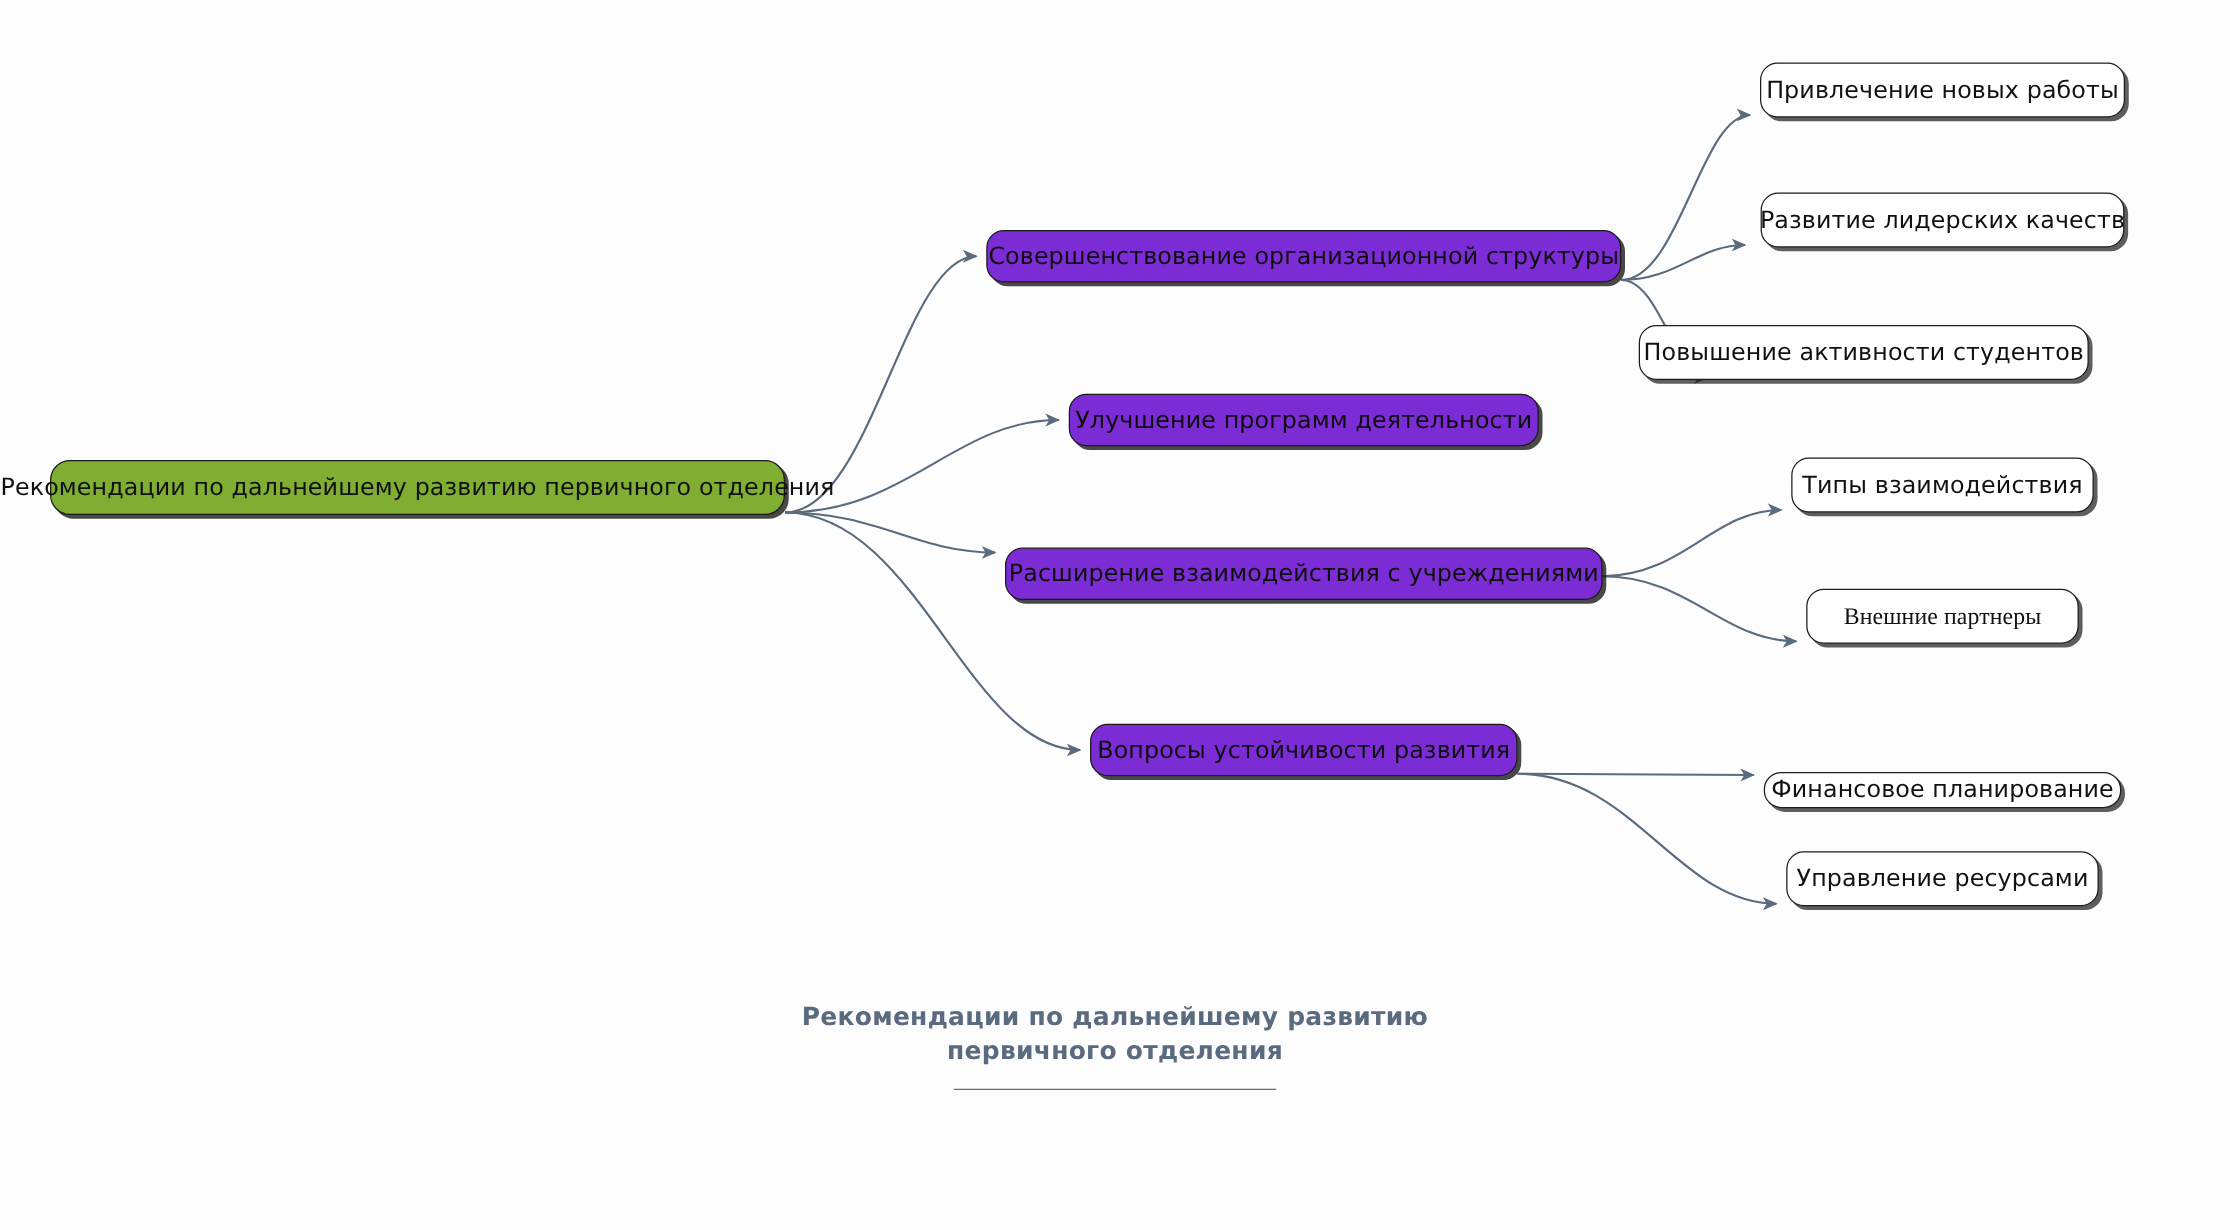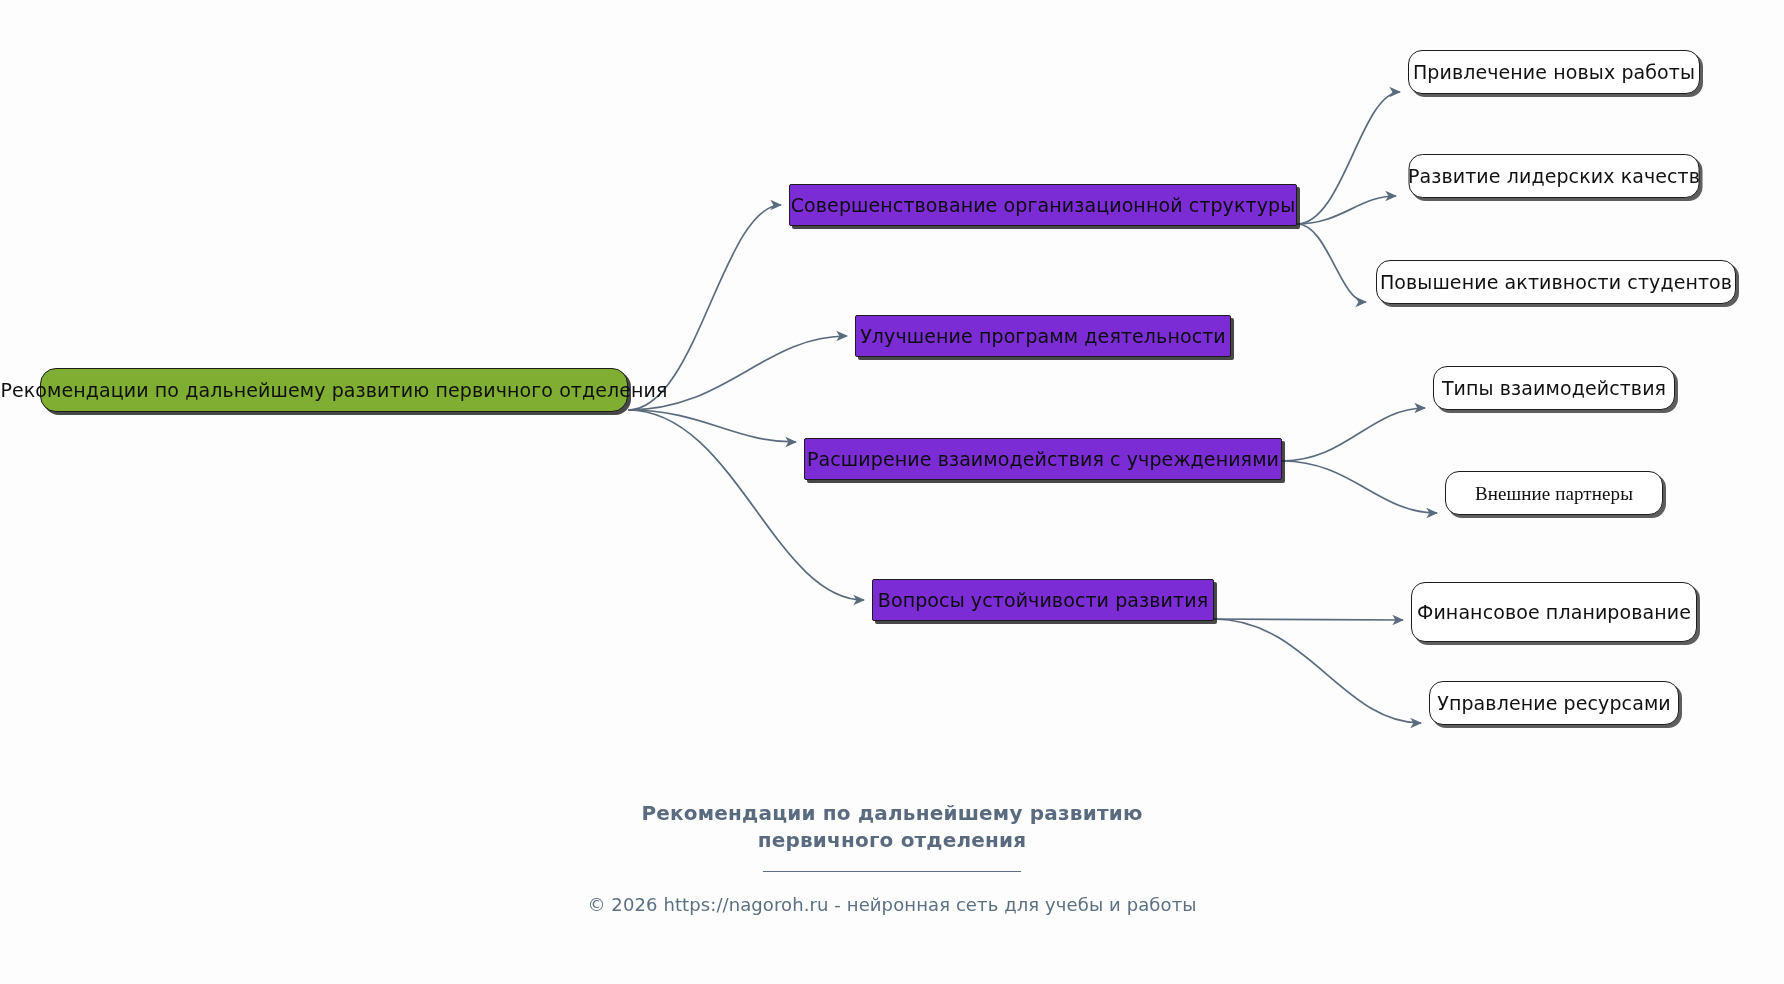--- a/index.html
+++ b/index.html
@@ -68,21 +68,21 @@
     height: 44px;
     border-radius: 16px;
   }
 
   .node-branch {
     background: #7b2cd4;
     border: 1.6px solid #1b1b1b;
     color: #0d0d0d;
     box-shadow: 3px 3px 0 rgba(20,20,20,0.78);
     height: 42px;
-    border-radius: 2px;
+    border-radius: 14px;
   }
 
   .node-leaf {
     background: #ffffff;
     border: 1.6px solid #1d1d1d;
     color: #111111;
     box-shadow: 3px 3px 0 rgba(25,25,25,0.70);
     height: 44px;
     border-radius: 14px;
     font-size: 19px;
@@ -149,46 +149,45 @@
       </div>
       <div class="node node-branch" style="left: 1043px; top: 205px; width: 508px; height: 42px; background: rgb(123, 44, 212);">
         <span>Совершенствование организационной структуры</span>
       </div>
       <div class="node node-leaf" style="left: 1554px; top: 72px; width: 292px; height: 44px;">
         <span>Привлечение новых работы</span>
       </div>
       <div class="node node-leaf" style="left: 1554px; top: 176px; width: 291px; height: 44px;">
         <span>Развитие лидерских качеств</span>
       </div>
-      <div class="node node-leaf" style="left: 1556px; top: 282px; width: 360px; height: 44px;">
+      <div class="node node-leaf" style="left: 1491px; top: 282px; width: 360px; height: 44px;">
         <span>Повышение активности студентов</span>
       </div>
       <div class="node node-branch" style="left: 1043px; top: 336px; width: 376px; height: 42px; background: rgb(123, 44, 212); align-items: center;">
         <span>Улучшение программ деятельности</span>
       </div>
       <div class="node node-branch" style="left: 1043px; top: 428px; width: 478px; height: 42px; background: rgb(123, 44, 212); margin-top: 31px;">
         <span>Расширение взаимодействия с учреждениями</span>
       </div>
       <div class="node node-leaf" style="left: 1554px; top: 388px; width: 242px; height: 44px;">
         <span>Типы взаимодействия</span>
       </div>
       <div class="node node-leaf" style="left: 1554px; top: 493px; width: 218px; height: 44px; font-family: Liberation Serif, serif;">
         <span>Внешние партнеры</span>
       </div>
       <div class="node node-branch" style="left: 1043px; top: 600px; width: 342px; height: 42px; background: rgb(123, 44, 212); align-items: center;">
         <span>Вопросы устойчивости развития</span>
       </div>
-      <div class="node node-leaf" style="left: 1554px; top: 612px; width: 286px; height: 60px;">
+      <div class="node node-leaf" style="left: 1554px; top: 632px; width: 286px; height: 29px;">
         <span>Финансовое планирование</span>
       </div>
       <div class="node node-leaf" style="left: 1554px; top: 703px; width: 250px; height: 44px;">
         <span>Управление ресурсами</span>
       </div>
     </div>
 
   <div id="footer">
     <div id="footer-title">Рекомендации по дальнейшему развитию
 первичного отделения</div>
     <div id="footer-rule"></div>
-    <div id="footer-copy">© 2026 https://nagoroh.ru - нейронная сеть для учебы и работы</div>
   </div>
 
 </div>
 
 </body></html>

